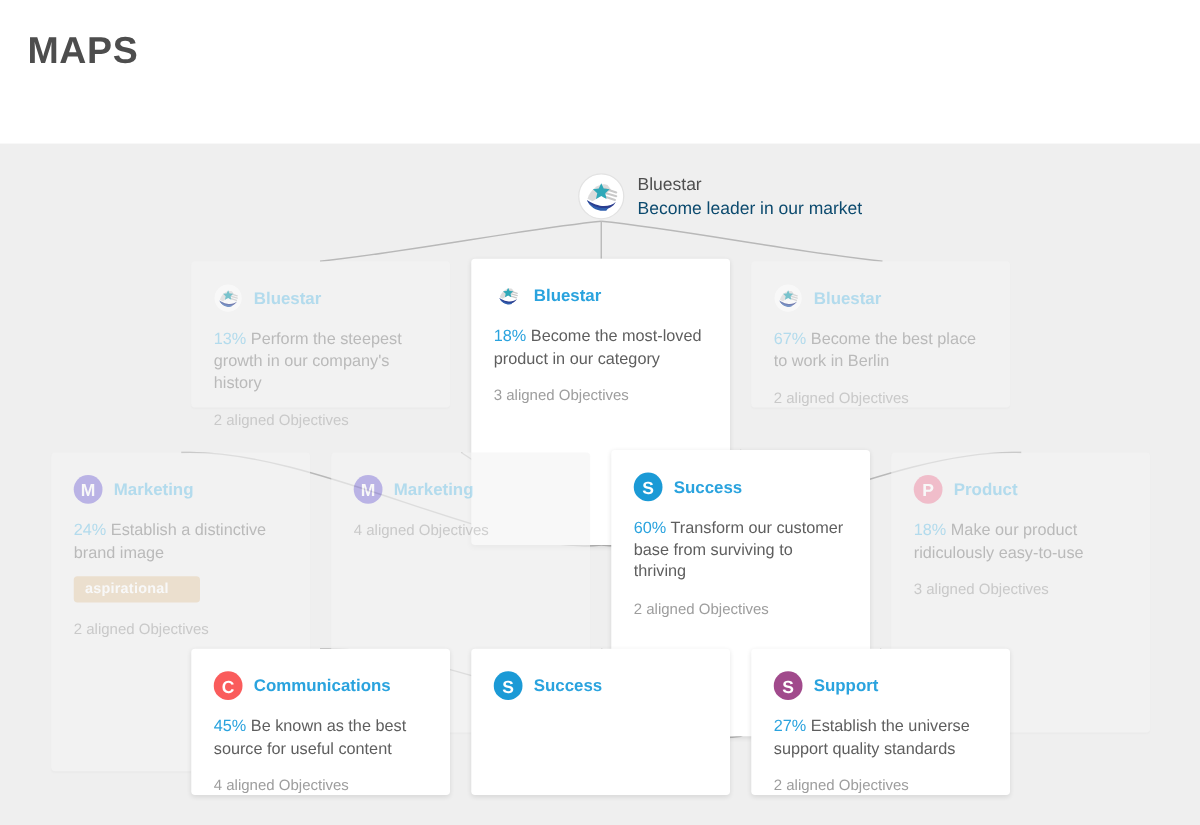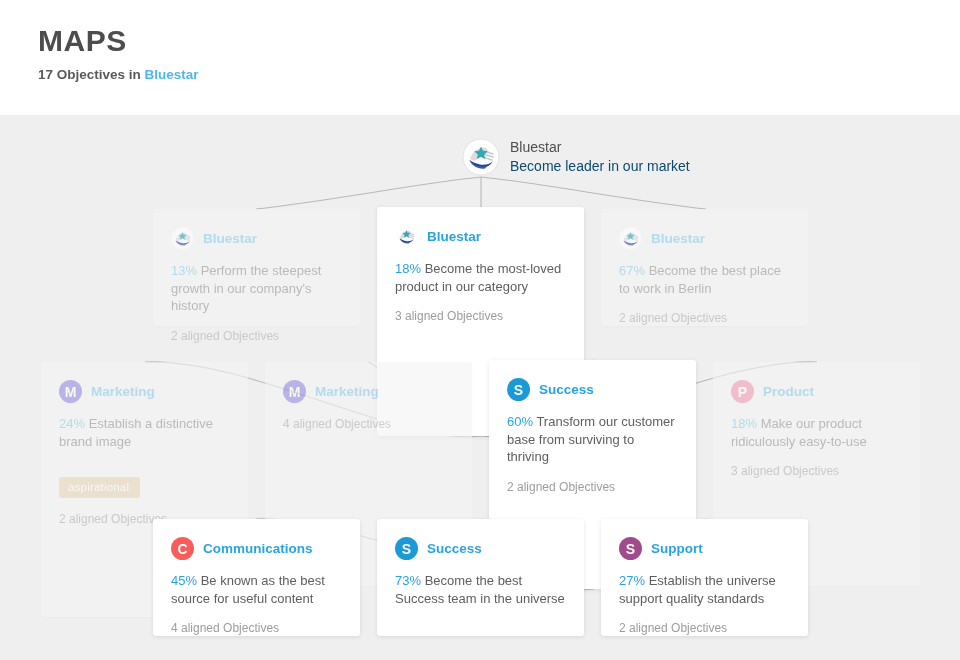--- a/index.html
+++ b/index.html
@@ -17,21 +17,21 @@
 
   
   .page-header {
     position: absolute;
     left: 0;
     top: 0;
     width: 960px;
     height: 115px;
     background: #ffffff;
     box-sizing: border-box;
-    padding: 24px 0 0 38px;
+    padding: 24px 0 0 22px;
   }
   .page-title {
     font-size: 30px;
     font-weight: bold;
     color: #4d4d4d;
     letter-spacing: 0.5px;
     line-height: 34px;
     margin: 0;
   }
   .page-subtitle {
@@ -154,48 +154,45 @@
   }
   .card.dim .card-body { color: #9a9a9a; }
   .pct {
     color: #2aa3de;
     font-weight: normal;
   }
   .card.dim .pct { color: #8fd0ec; }
 
   .badge {
     display: inline-block;
-    margin-top: 27px;
-    padding: 3px 11px 4px 9px;
+    margin-top: 11px;
+    padding: 3px 25px 4px 9px;
     border-radius: 3px;
     background: #e4c9a6;
     color: #ffffff;
     font-size: 11.5px;
-    font-weight: normal;
+    font-weight: bold;
     line-height: 14px;
     letter-spacing: 0.2px;
   }
   .card.dim .badge { background: #e9d6bb; }
 
   .aligned {
     margin-top: 13px;
     font-size: 12px;
     color: #9d9d9d;
     line-height: 16px;
   }
   .card.dim .aligned { color: #b2b2b2; }
 </style>
 </head>
 <body>
 
 <div class="page-header">
   <div class="page-title">MAPS</div>
-  <div class="page-subtitle">
-    <span>17 Objectives in </span><span class="sub-link">Bluestar</span>
-  </div>
 </div>
 
 <div class="map-canvas">
 
   <svg class="edges-layer" viewBox="0 0 960 545" width="960" height="545">
     <g fill="none" stroke="#b8b8b8" stroke-width="1.1">
 
       <path d="M481,62 C420,68 330,86 256,94"></path>
       <path d="M481,62 L481,92"></path>
       <path d="M481,62 C542,68 632,86 706,94"></path>
@@ -318,21 +315,20 @@
           <span class="team-name">Communications</span>
         </div>
         <div class="card-body"><span class="pct">45%</span><span> Be known as the best source for useful content</span></div>
         <div class="aligned">4 aligned Objectives</div>
       </div>
       <div class="card active" style="left: 377px; top: 404px; width: 207px; height: 117px;">
         <div class="card-head">
           <span class="avatar" style="background: rgb(27, 154, 214);">S</span>
           <span class="team-name">Success</span>
         </div>
-        <div class="card-body"><span class="pct">73%</span><span> Become the best Success team in the universe</span></div>
       </div>
       <div class="card active" style="left: 601px; top: 404px; width: 207px; height: 117px;">
         <div class="card-head">
           <span class="avatar" style="background: rgb(161, 74, 140);">S</span>
           <span class="team-name">Support</span>
         </div>
         <div class="card-body"><span class="pct">27%</span><span> Establish the universe support quality standards</span></div>
         <div class="aligned">2 aligned Objectives</div>
       </div>
     </div>

